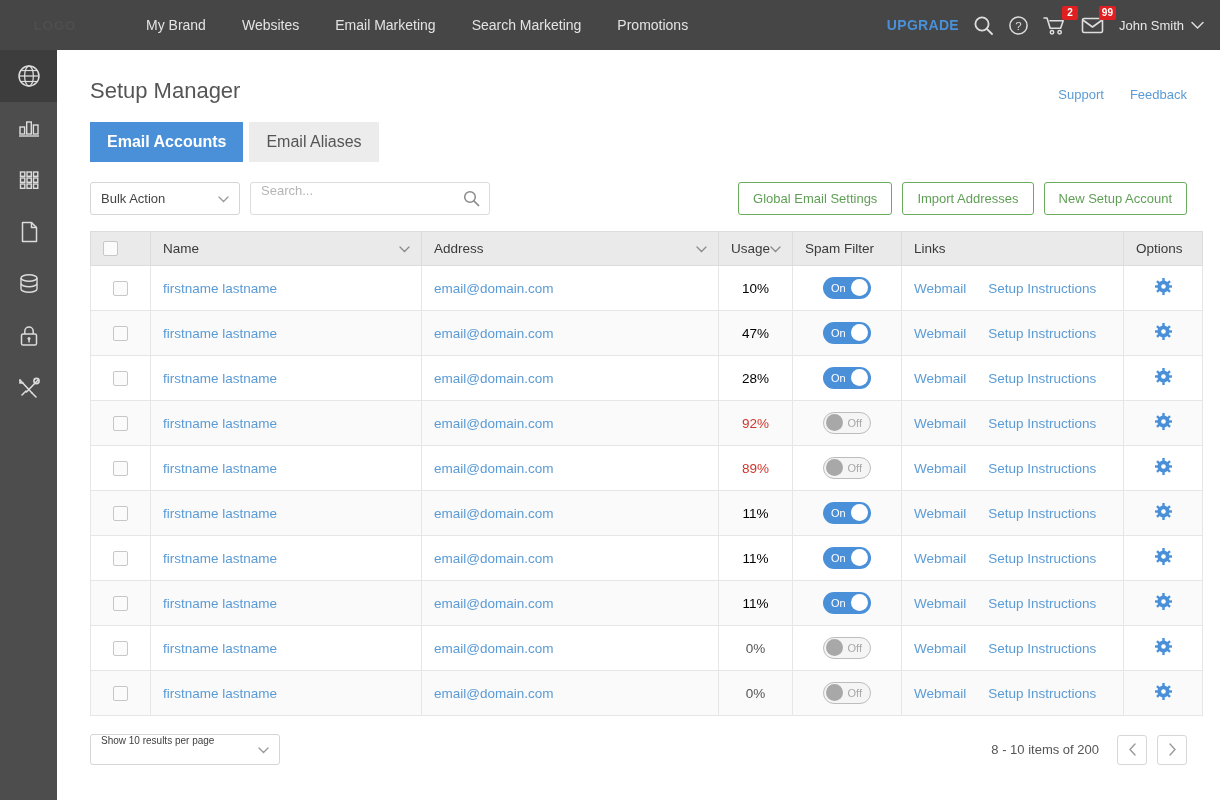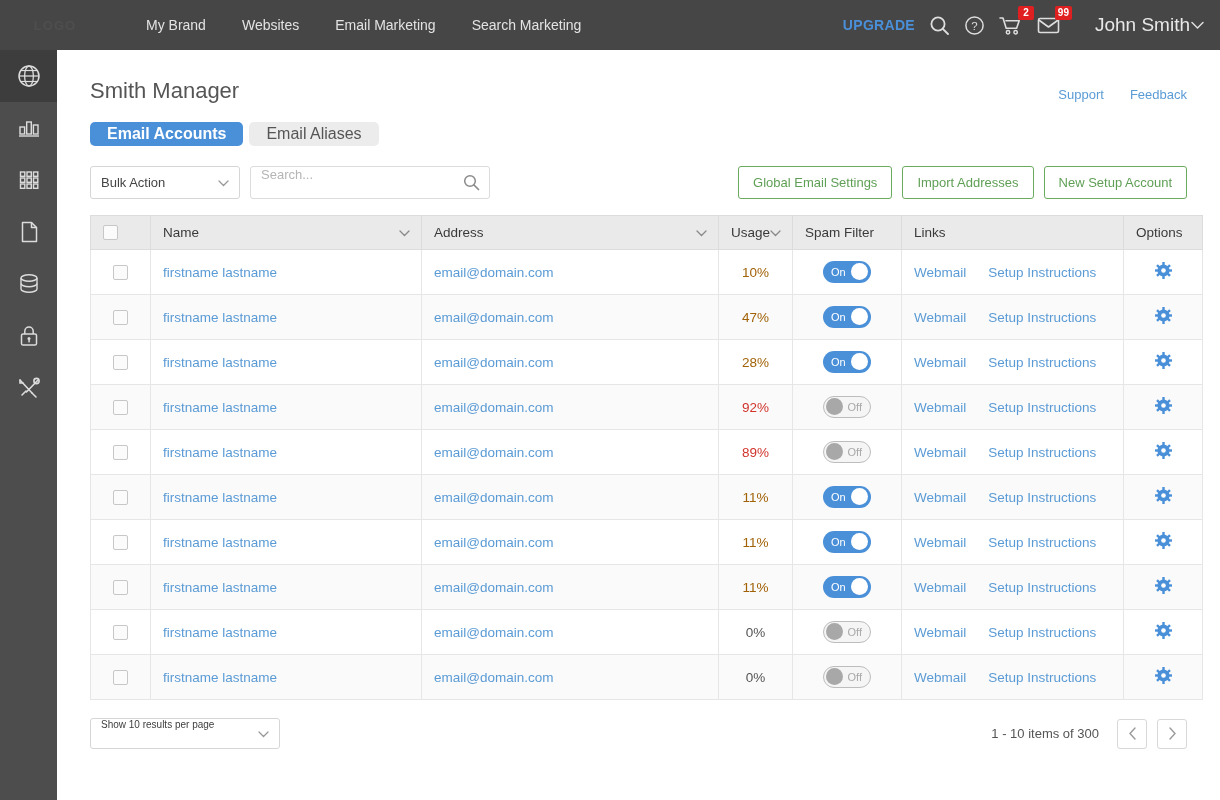--- a/index.html
+++ b/index.html
@@ -35,21 +35,21 @@
   .upgrade { color: #4a90d9; font-size: 14px; font-weight: bold; cursor: pointer; letter-spacing:.3px;}
   .nav-icon { position: relative; display: flex; align-items: center; cursor: pointer; }
   .nav-icon svg { display: block; }
   .badge {
     position: absolute; top: -9px; right: -11px;
     background: #e02020; color: #fff;
     font-size: 10px; line-height: 13px; font-weight: bold;
     min-width: 16px; height: 14px; text-align: center;
     padding: 0 3px; border-radius: 2px;
   }
-  .username { color: #e8e8e8; font-size: 19px; cursor: pointer; display:flex; align-items:center; gap:1px;margin-left:20px;}
+  .username { color: #e8e8e8; font-size: 13px; cursor: pointer; display:flex; align-items:center; gap:7px;}
 
   
   .sidebar {
     position: absolute; top: 50px; left: 0;
     width: 57px; height: 750px;
     background: #4d4d4d;
   }
   .side-item {
     width: 57px; height: 52px;
     display: flex; align-items: center; justify-content: center;
@@ -68,21 +68,21 @@
   .page-head {
     display: flex; align-items: flex-start; justify-content: space-between;
     padding-top: 28px;
   }
   .page-title { font-size: 22px; color: #555; font-weight: normal; }
   .head-links { display: flex; gap: 26px; padding-top: 9px; }
   .head-link { color: #5b9bd5; font-size: 13px; cursor: pointer; }
 
   .tabs { display: flex; gap: 6px; margin-top: 18px; }
   .tab {
-    font-size: 16px; padding: 2px 17px; border-radius: 5px;
+    font-size: 16px; padding: 10px 17px; border-radius: 0;
     cursor: pointer; line-height: 20px;
   }
   .tab.active { background: #4a90d9; color: #fff; font-weight: bold; }
   .tab.inactive { background: #ececec; color: #555; }
 
   .toolbar {
     display: flex; align-items: center; justify-content: space-between;
     margin-top: 20px;
   }
   .toolbar-left { display: flex; gap: 10px; border-radius: 13px; }
@@ -148,21 +148,21 @@
   th.c-usage { text-align: left; padding-right: 22px;}
   th.c-opt   { text-align: left; }
   th.c-spam  { text-align: left; }
 
   .cbx {
     width: 15px; height: 15px; border: 1px solid #c7c7c7;
     background: #fbfbfb; border-radius: 2px;
     display: inline-block; vertical-align: middle; cursor: pointer;
   }
   a.link { color: #5b9bd5; text-decoration: none; cursor: pointer; }
-  .usage-low  { color: #a16207; }
+  .usage-low  { color: #000000; }
   .usage-high { color: #d0342c; }
   .usage-zero { color: #555555; }
 
   .toggle {
     width: 48px; height: 22px; border-radius: 11px;
     display: inline-flex; align-items: center;
     position: relative; cursor: pointer; vertical-align: middle;
   }
   .toggle.on  { background: #4a90d9; }
   .toggle.off { background: #f5f5f5; border: 1px solid #bdbdbd; }
@@ -201,20 +201,21 @@
 </head>
 <body>
 
 <div class="topnav">
   <div class="brand-logo">LOGO</div>
   <div class="nav-links">
     <div class="nav-link">My Brand</div>
     <div class="nav-link">Websites</div>
     <div class="nav-link">Email Marketing</div>
     <div class="nav-link">Search Marketing</div>
+    <div class="nav-link">Promotions</div>
   </div>
 
   <div class="nav-right">
     <div class="upgrade">UPGRADE</div>
 
     <div class="nav-icon">
       <svg width="21" height="21" viewBox="0 0 21 21">
           <circle cx="9" cy="9" r="6.6" fill="none" stroke="#dedede" stroke-width="1.8"></circle>
           <line x1="13.8" y1="13.8" x2="19" y2="19" stroke="#dedede" stroke-width="1.9" stroke-linecap="round"></line>
         </svg>
@@ -319,21 +320,21 @@
           <path d="M6 20 l4 -4"></path>
           <circle cx="20.5" cy="6" r="2.6"></circle>
         </g>
       </svg>
   </div>
 </div>
 
 <div class="main">
 
   <div class="page-head">
-    <div class="page-title">Smith Manager</div>
+    <div class="page-title">Setup Manager</div>
     <div class="head-links">
       <div class="head-link">Support</div>
       <div class="head-link">Feedback</div>
     </div>
   </div>
 
   <div class="tabs">
     <div class="tab active">Email Accounts</div>
     <div class="tab inactive">Email Aliases</div>
   </div>
@@ -645,21 +646,21 @@
   </table>
 
   <div class="tfoot">
     <div class="perpage">
       <span>Show 10 results per page</span>
       <svg class="chev" width="11" height="7" viewBox="0 0 11 7">
           <path d="M1 1 L5.5 5.5 L10 1" fill="none" stroke="#9a9a9a" stroke-width="1.3" stroke-linecap="round"></path>
         </svg>
     </div>
     <div class="pager">
-      <span class="pager-info">1 - 10 items of 300</span>
+      <span class="pager-info">8 - 10 items of 200</span>
       <div class="pager-btn">
         <svg width="9" height="13" viewBox="0 0 9 13">
             <path d="M7 1 L2 6.5 L7 12" fill="none" stroke="#9a9a9a" stroke-width="1.4" stroke-linecap="round"></path>
           </svg>
       </div>
       <div class="pager-btn">
         <svg width="9" height="13" viewBox="0 0 9 13">
             <path d="M2 1 L7 6.5 L2 12" fill="none" stroke="#9a9a9a" stroke-width="1.4" stroke-linecap="round"></path>
           </svg>
       </div>

